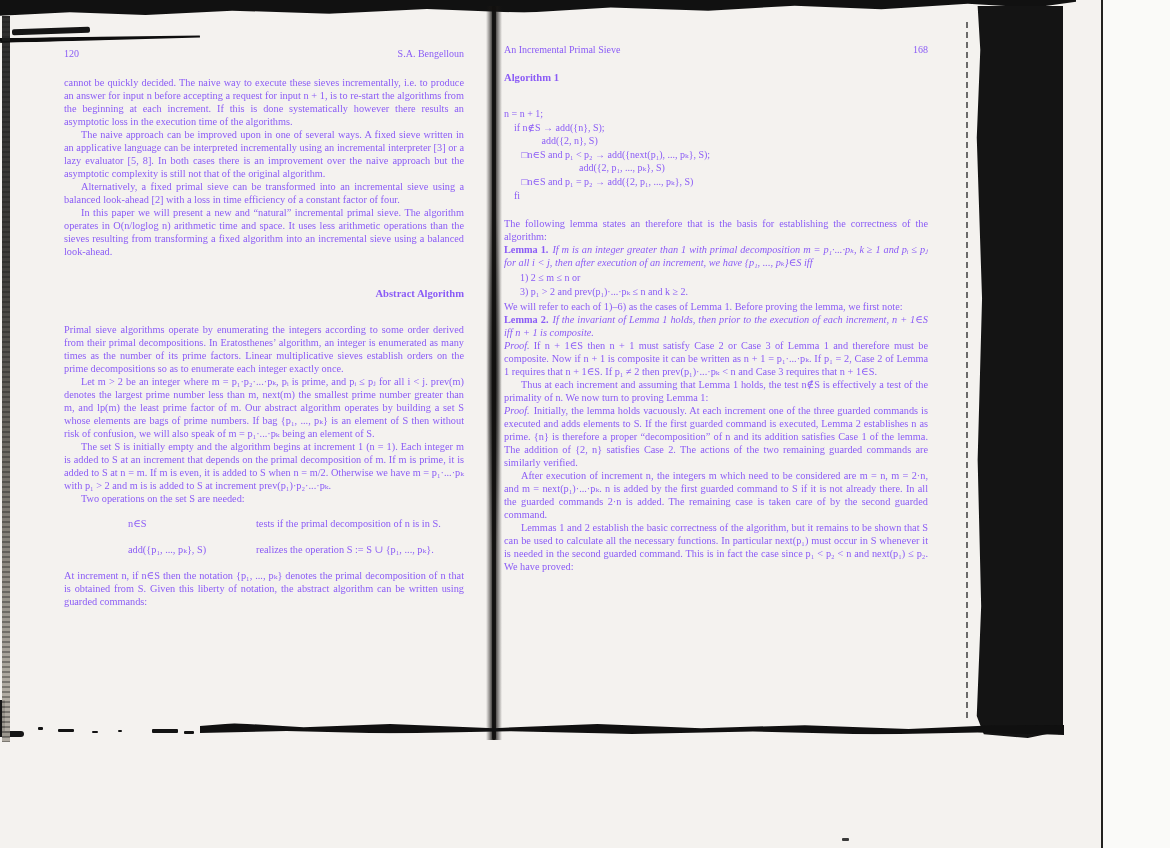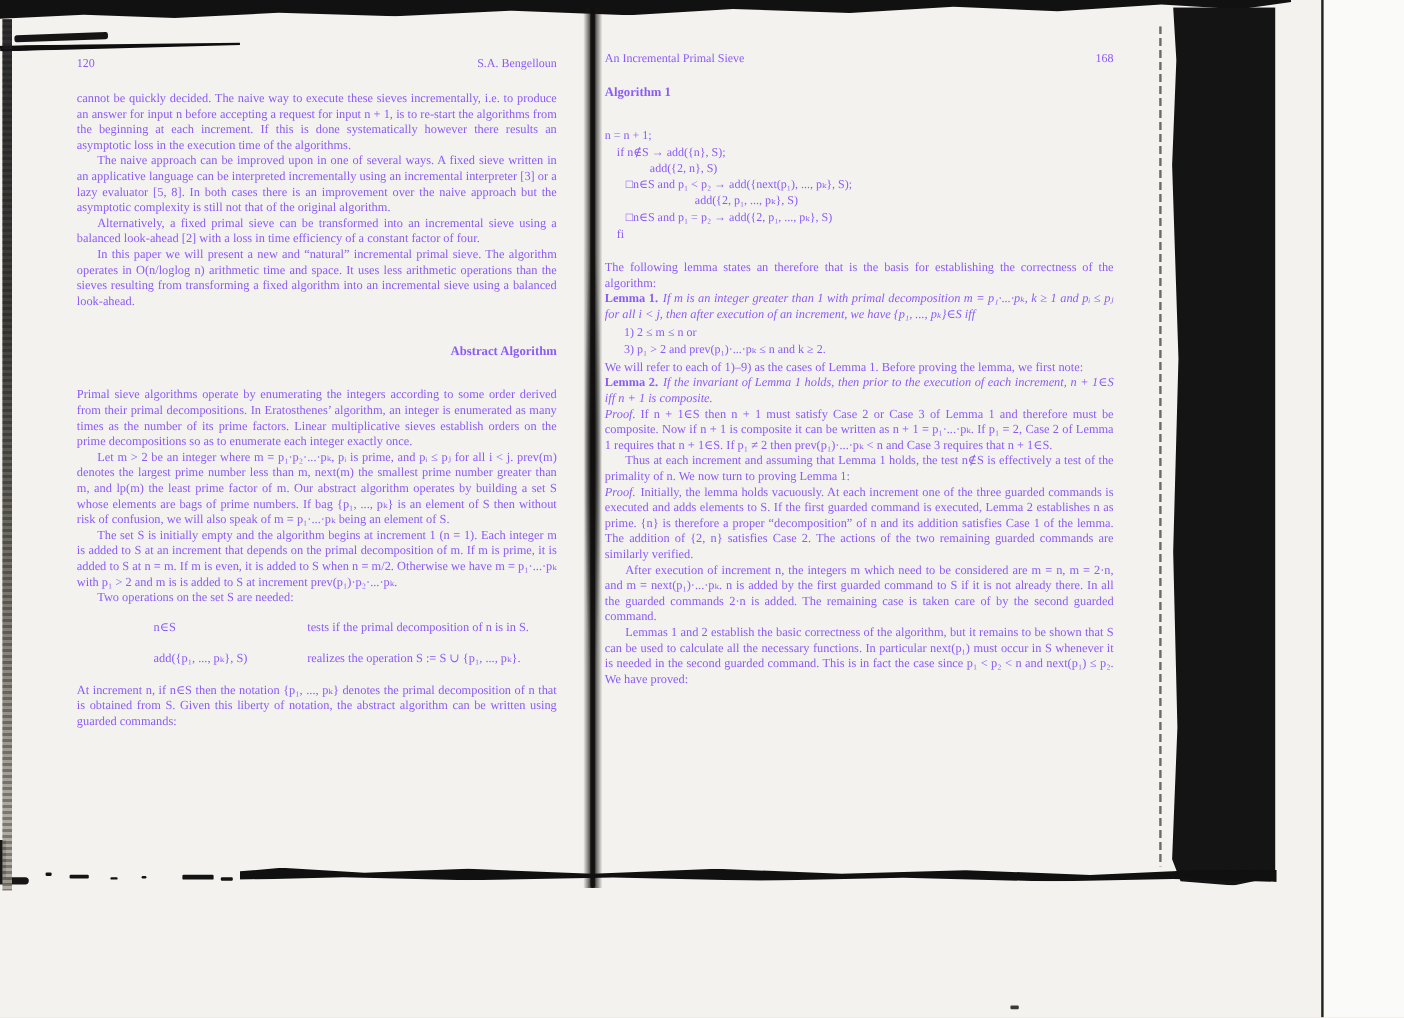--- a/index.html
+++ b/index.html
@@ -109,21 +109,21 @@
     fi</div>
     <p>The following lemma states an therefore that is the basis for establishing the correctness of the algorithm:</p>
 
     <p class="block">
       <span class="lbl-b">Lemma 1.</span><span class="it">If m is an integer greater than 1 with primal decomposition m = p₁·...·pₖ, k ≥ 1 and pᵢ ≤ pⱼ for all i &lt; j, then after execution of an increment, we have {p₁, ..., pₖ}∈S iff</span>
     </p>
     <div class="cases">
       <div>1)  2 ≤ m ≤ n   or</div>
       <div>3)  p₁ &gt; 2   and   prev(p₁)·...·pₖ ≤ n   and   k ≥ 2.</div>
     </div>
-    <p>We will refer to each of 1)–9) as the cases of Lemma 1. Before proving the lemma, we first note:</p>
+    <p>We will refer to each of 1)–6) as the cases of Lemma 1. Before proving the lemma, we first note:</p>
 
     <p class="block">
       <span class="lbl-b">Lemma 2.</span><span class="it">If the invariant of Lemma 1 holds, then prior to the execution of each increment, n + 1∈S iff n + 1 is composite.</span>
     </p>
 
     <p class="block">
       <span class="lbl-i">Proof.</span><span>If n + 1∈S then n + 1 must satisfy Case 2 or Case 3 of Lemma 1 and therefore must be composite. Now if n + 1 is composite it can be written as n + 1 = p₁·...·pₖ. If p₁ = 2, Case 2 of Lemma 1 requires that n + 1∈S. If p₁ ≠ 2 then prev(p₁)·...·pₖ &lt; n and Case 3 requires that n + 1∈S.</span>
     </p>
     <p class="ind">Thus at each increment and assuming that Lemma 1 holds, the test n∉S is effectively a test of the primality of n. We now turn to proving Lemma 1:</p>
 

